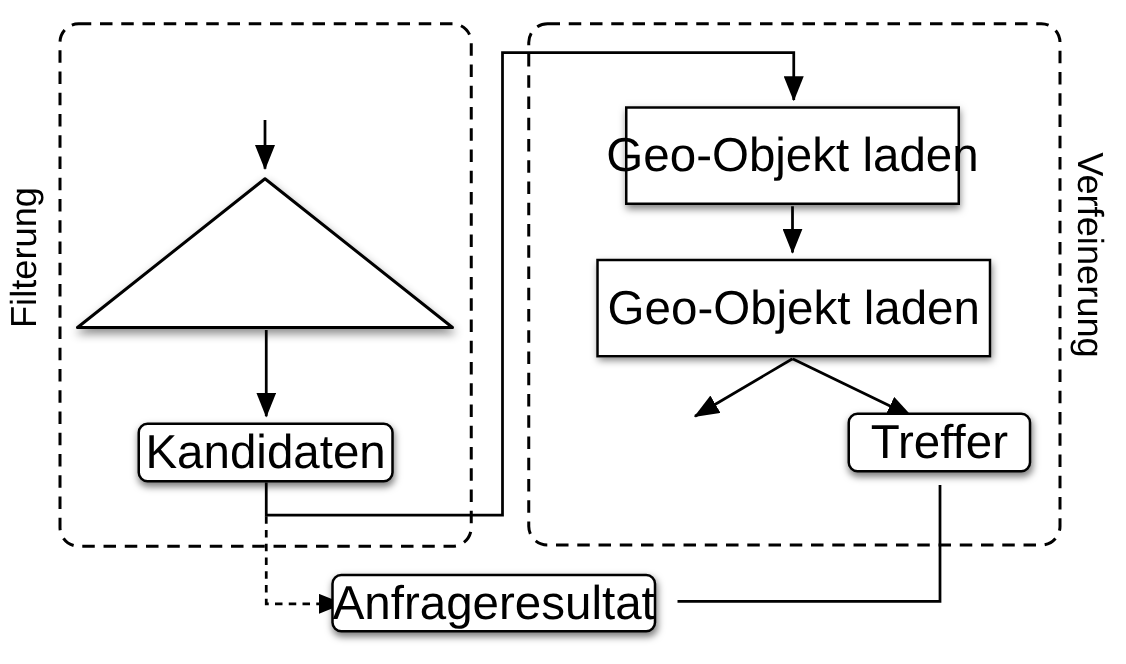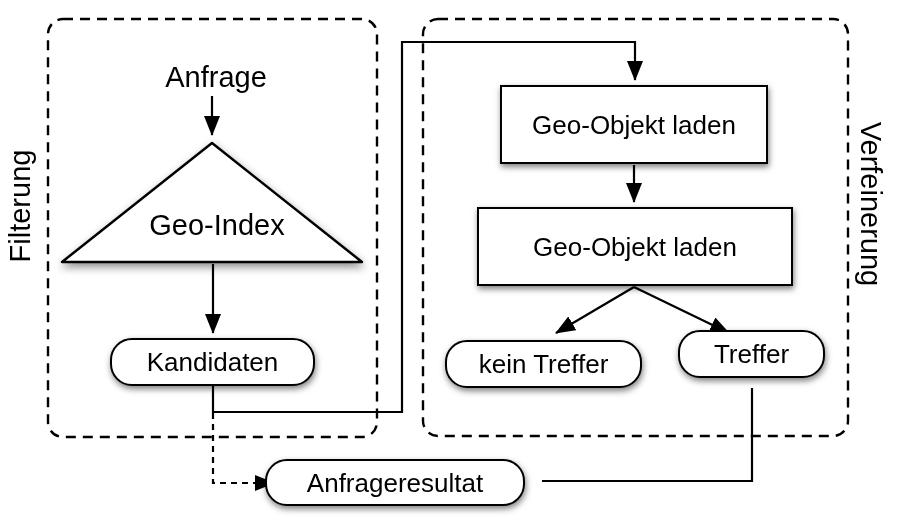--- a/index.html
+++ b/index.html
@@ -24,26 +24,26 @@
   }
   .node {
     position: absolute;
     z-index: 2;
     box-sizing: border-box;
     background: #ffffff;
     border: 2.5px solid #000000;
     display: flex;
     align-items: center;
     justify-content: center;
-    font-size: 26px;
+    font-size: 38px;
     line-height: 1;
     white-space: nowrap;
     box-shadow: 1px 3px 6px rgba(0,0,0,0.5);
   }
-  .pill { border-radius: 22px; }
+  .pill { border-radius: 8px; }
   .plain-label {
     position: absolute;
     z-index: 2;
     display: flex;
     align-items: center;
     justify-content: center;
     font-size: 29px;
     line-height: 1;
     white-space: nowrap;
   }
@@ -86,29 +86,26 @@
     <path d="M634,165 L634,202" fill="none" stroke="#000000" stroke-width="2.2" marker-end="url(#ah)"></path>
     <path d="M634,287 L556,333" fill="none" stroke="#000000" stroke-width="2.2" marker-end="url(#ah)"></path>
     <path d="M634,287 L729,333" fill="none" stroke="#000000" stroke-width="2.2" marker-end="url(#ah)"></path>
     <path d="M752,388 L752,481 L542,481" fill="none" stroke="#000000" stroke-width="2.2"></path>
     <path d="M213,413 L213,483 L274,483" fill="none" stroke="#000000" stroke-width="2.2" stroke-dasharray="6 5" marker-end="url(#ah)"></path>
   </svg>
 
   <div class="vlabel ccw" style="left:-90px; top:186px;">Filterung</div>
   <div class="vlabel cw" style="left:761px; top:184px;">Verfeinerung</div>
 
-  <div class="plain-label" style="left:136px; top:58px; width:160px; height:38px;">Anfrage</div>
 
-  <div class="plain-label" style="left:137px; top:207px; width:160px; height:36px;">Geo-Index</div>
 
   <div class="node pill" style="left:110px; top:338px; width:205px; height:48px;">Kandidaten</div>
 
   <div class="node" style="left:500px; top:85px; width:268px; height:79px;">Geo-Objekt laden</div>
 
   <div class="node" style="left:477px; top:207px; width:316px; height:79px;">Geo-Objekt laden</div>
 
-  <div class="node pill" style="left:445px; top:340px; width:197px; height:48px;">kein Treffer</div>
 
   <div class="node pill" style="left:678px; top:330px; width:147px; height:48px;">Treffer</div>
 
   <div class="node pill" style="left:265px; top:459px; width:260px; height:47px;">Anfrageresultat</div>
 
 </div>
 
 </body></html>

